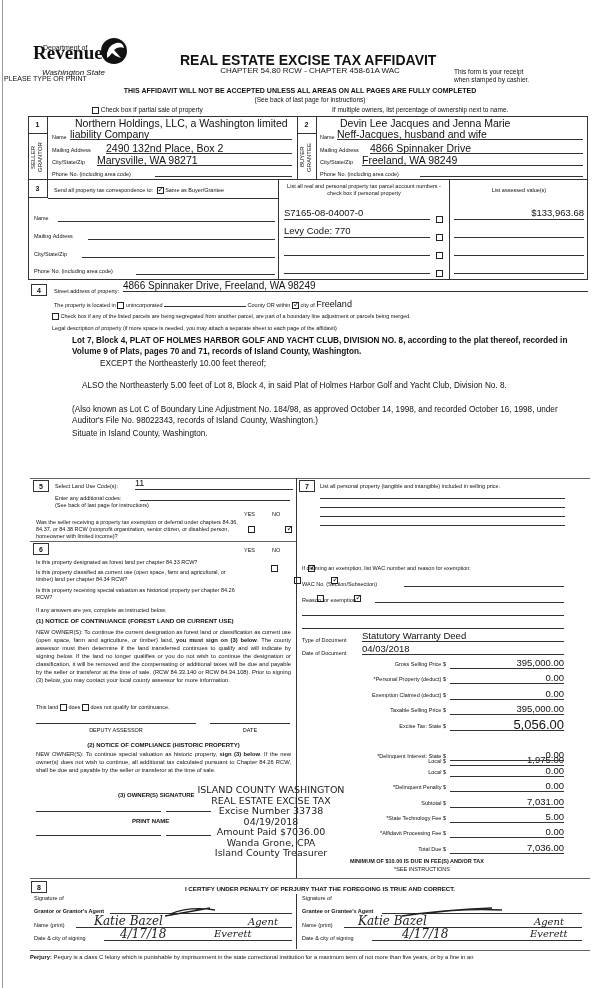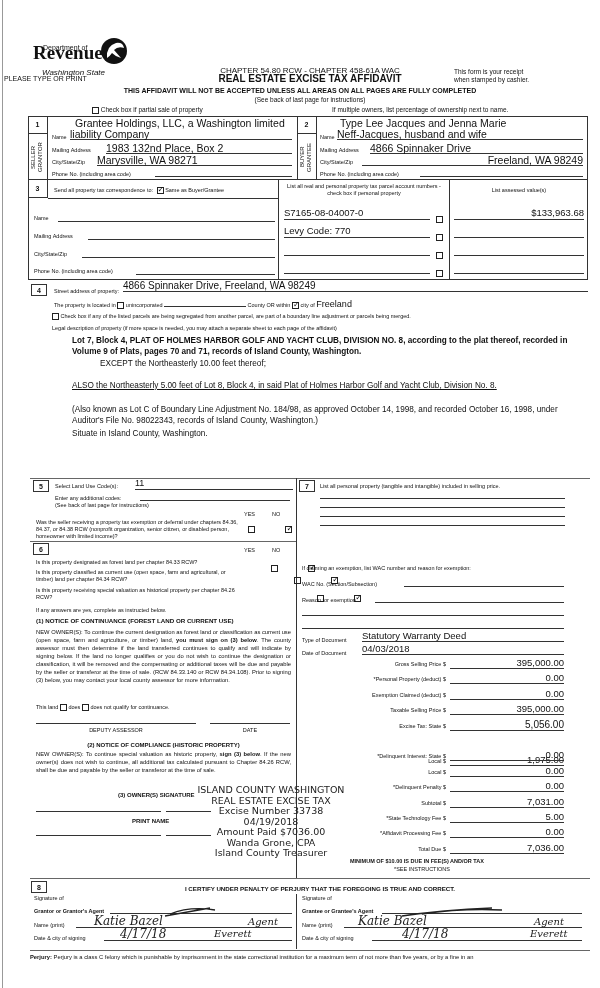--- a/index.html
+++ b/index.html
@@ -34,63 +34,63 @@
 <div class="abs" style="left:30px;top:36px;width:100px;">
   <div class="abs" style="left:13px;top:8px;font-size:7px;">Department of</div>
   <div class="abs" style="left:3px;top:6px;font-family:'Liberation Serif',serif;font-size:19px;font-weight:bold;">Revenue</div>
   <div class="abs" style="left:12px;top:32px;font-size:8px;font-style:italic;">Washington State</div>
   <svg class="abs" style="left:68px;top:0px;" width="30" height="30" viewBox="0 0 30 30">
     <circle cx="16" cy="15" r="13" fill="#111"></circle>
     <path d="M9 22 Q8 10 18 7 Q25 6 26 12 Q20 10 16 14 L23 22 Q18 21 14 17 Q12 20 9 22Z" fill="#fff"></path>
   </svg>
 </div>
 <div class="abs small" style="left:4px;top:75px;font-size:7px;">PLEASE TYPE OR PRINT</div>
-<div class="abs bold" style="left:180px;top:73px;width:260px;text-align:center;font-size:10px;">REAL ESTATE EXCISE TAX AFFIDAVIT</div>
+<div class="abs bold" style="left:180px;top:52px;width:260px;text-align:left;font-size:14px;">REAL ESTATE EXCISE TAX AFFIDAVIT</div>
 <div class="abs" style="left:170px;top:66px;width:280px;text-align:center;font-size:8px;">CHAPTER 54.80 RCW - CHAPTER 458-61A WAC</div>
 <div class="abs" style="left:454px;top:68px;font-size:6.5px;">This form is your receipt</div>
 <div class="abs" style="left:454px;top:76px;font-size:6.5px;">when stamped by cashier.</div>
 <div class="abs bold" style="left:95px;top:87px;width:410px;text-align:center;font-size:7px;">THIS AFFIDAVIT WILL NOT BE ACCEPTED UNLESS ALL AREAS ON ALL PAGES ARE FULLY COMPLETED</div>
 <div class="abs" style="left:200px;top:96px;width:220px;text-align:center;font-size:6.5px;">(See back of last page for instructions)</div>
 <div class="abs" style="left:92px;top:106px;font-size:6.5px;">
   <span class="cb"></span>
   <span>Check box if partial sale of property</span>
 </div>
 <div class="abs" style="left:332px;top:106px;font-size:6.5px;">If multiple owners, list percentage of ownership next to name.</div>
 
 
 <div class="abs box" style="left:28px;top:116px;width:560px;height:64px;"></div>
 <div class="abs" style="left:297px;top:116px;width:1px;height:64px;background:#333;"></div>
 
 
 <div class="abs" style="left:28px;top:116px;width:20px;height:18px;border-right:1px solid #333;border-bottom:1px solid #333;text-align:center;font-size:7px;font-weight:bold;line-height:18px;">1</div>
 <div class="abs" style="left:28px;top:134px;width:20px;height:46px;border-right:1px solid #333;display:flex;align-items:center;justify-content:center;">
   <div class="vlabel" style="width:16px;">SELLER GRANTOR</div>
 </div>
-<div class="abs fill" style="left:75px;top:117px;">Grantee Holdings, LLC, a Washington limited</div>
+<div class="abs fill" style="left:75px;top:117px;">Northern Holdings, LLC, a Washington limited</div>
 <div class="abs tiny" style="left:52px;top:134px;">Name</div>
 <div class="abs fill line" style="left:70px;top:128px;width:222px;height:12px;line-height:12px;">liability Company</div>
 <div class="abs tiny" style="left:52px;top:147px;">Mailing Address</div>
-<div class="abs fill line" style="left:106px;top:142px;width:186px;height:12px;line-height:12px;">1983 132nd Place, Box 2</div>
+<div class="abs fill line" style="left:106px;top:142px;width:186px;height:12px;line-height:12px;">2490 132nd Place, Box 2</div>
 <div class="abs tiny" style="left:52px;top:159px;">City/State/Zip</div>
 <div class="abs fill line" style="left:97px;top:154px;width:195px;height:12px;line-height:12px;">Marysville, WA 98271</div>
 <div class="abs tiny" style="left:52px;top:171px;">Phone No. (including area code)</div>
 <div class="abs line" style="left:155px;top:166px;width:137px;height:11px;"></div>
 
 
 <div class="abs" style="left:297px;top:116px;width:20px;height:18px;border-right:1px solid #333;border-bottom:1px solid #333;text-align:center;font-size:7px;font-weight:bold;line-height:18px;">2</div>
 <div class="abs" style="left:297px;top:134px;width:20px;height:46px;border-right:1px solid #333;display:flex;align-items:center;justify-content:center;">
   <div class="vlabel" style="width:16px;">BUYER GRANTEE</div>
 </div>
-<div class="abs fill" style="left:340px;top:117px;">Type Lee Jacques and Jenna Marie</div>
+<div class="abs fill" style="left:340px;top:117px;">Devin Lee Jacques and Jenna Marie</div>
 <div class="abs tiny" style="left:320px;top:134px;">Name</div>
 <div class="abs fill line" style="left:337px;top:128px;width:246px;height:12px;line-height:12px;">Neff-Jacques, husband and wife</div>
 <div class="abs tiny" style="left:320px;top:147px;">Mailing Address</div>
 <div class="abs fill line" style="left:370px;top:142px;width:213px;height:12px;line-height:12px;">4866 Spinnaker Drive</div>
 <div class="abs tiny" style="left:320px;top:159px;">City/State/Zip</div>
-<div class="abs fill line" style="left:362px;top:154px;width:221px;height:12px;line-height:12px;text-align:right;">Freeland, WA 98249</div>
+<div class="abs fill line" style="left:362px;top:154px;width:221px;height:12px;line-height:12px;">Freeland, WA 98249</div>
 <div class="abs tiny" style="left:320px;top:171px;">Phone No. (including area code)</div>
 <div class="abs line" style="left:420px;top:166px;width:163px;height:11px;"></div>
 
 
 <div class="abs box" style="left:28px;top:180px;width:560px;height:100px;border-top:none;"></div>
 <div class="abs" style="left:28px;top:180px;width:20px;height:18px;border-right:1px solid #333;border-bottom:1px solid #333;text-align:center;font-size:7px;font-weight:bold;line-height:18px;">3</div>
 <div class="abs" style="left:48px;top:198px;width:230px;height:1px;background:#333;"></div>
 <div class="abs" style="left:278px;top:180px;width:1px;height:100px;background:#333;"></div>
 <div class="abs" style="left:449px;top:180px;width:1px;height:100px;background:#333;"></div>
 <div class="abs tiny" style="left:54px;top:187px;">
@@ -147,21 +147,21 @@
   <span>city of</span>
   <span style="font-size:9px;">Freeland</span>
 </div>
 <div class="abs tiny" style="left:52px;top:313px;">
   <span class="cb"></span>
   <span>Check box if any of the listed parcels are being segregated from another parcel, are part of a boundary line adjustment or parcels being merged.</span>
 </div>
 <div class="abs tiny" style="left:52px;top:325px;">Legal description of property (if more space is needed, you may attach a separate sheet to each page of the affidavit)</div>
 <div class="abs legal" style="left:72px;top:335px;width:500px;font-weight:bold;">Lot 7, Block 4, PLAT OF HOLMES HARBOR GOLF AND YACHT CLUB, DIVISION NO. 8, according to the plat thereof, recorded in Volume 9 of Plats, pages 70 and 71, records of Island County, Washington.</div>
 <div class="abs legal" style="left:100px;top:358px;width:470px;">EXCEPT the Northeasterly 10.00 feet thereof;</div>
-<div class="abs legal" style="left:72px;top:380px;width:500px;text-decoration:underline;">ALSO the Northeasterly 5.00 feet of Lot 8, Block 4, in said Plat of Holmes Harbor Golf and Yacht Club, Division No. 8.</div>
+<div class="abs legal" style="left:82px;top:380px;width:500px;">ALSO the Northeasterly 5.00 feet of Lot 8, Block 4, in said Plat of Holmes Harbor Golf and Yacht Club, Division No. 8.</div>
 <div class="abs legal" style="left:72px;top:404px;width:500px;">(Also known as Lot C of Boundary Line Adjustment No. 184/98, as approved October 14, 1998, and recorded October 16, 1998, under Auditor's File No. 98022343, records of Island County, Washington.)</div>
 <div class="abs legal" style="left:72px;top:428px;width:500px;">Situate in Island County, Washington.</div>
 
 
 <div class="abs" style="left:30px;top:478px;width:560px;height:1px;background:#666;"></div>
 <div class="abs" style="left:296px;top:478px;width:1px;height:400px;background:#333;"></div>
 
 <div class="abs num" style="left:33px;top:480px;">5</div>
 <div class="abs tiny" style="left:55px;top:483px;">Select Land Use Code(s):</div>
 <div class="abs line" style="left:135px;top:478px;width:158px;height:12px;font-size:9px;">11</div>
@@ -252,21 +252,21 @@
     <div class="abs" style="left: 0px; top: 30.8px; width: 266px; height: 15.4px;">
       <div class="abs tiny right" style="left: 0px; top: 5px; width: 146px;">Exemption Claimed (deduct) $</div>
       <div class="abs line right" style="left: 150px; top: 0px; width: 114px; height: 13px; line-height: 13px; font-size: 9.5px;">0.00</div>
     </div>
     <div class="abs" style="left: 0px; top: 46.2px; width: 266px; height: 15.4px;">
       <div class="abs tiny right" style="left: 0px; top: 5px; width: 146px;">Taxable Selling Price $</div>
       <div class="abs line right" style="left: 150px; top: 0px; width: 114px; height: 13px; line-height: 13px; font-size: 9.5px;">395,000.00</div>
     </div>
     <div class="abs" style="left: 0px; top: 61.6px; width: 266px; height: 15.4px;">
       <div class="abs tiny right" style="left: 0px; top: 5px; width: 146px;">Excise Tax:  State $</div>
-      <div class="abs line right" style="left: 150px; top: 0px; width: 114px; height: 13px; line-height: 13px; font-size: 10px;">5,056.00</div>
+      <div class="abs line right" style="left: 150px; top: 0px; width: 114px; height: 13px; line-height: 13px; font-size: 13px;">5,056.00</div>
     </div>
     <div class="abs" style="left: 0px; top: 77px; width: 266px; height: 15.4px; margin-top: 20px;">
       <div class="abs tiny right" style="left: 0px; top: 5px; width: 146px;">Local $</div>
       <div class="abs line right" style="left: 150px; top: 0px; width: 114px; height: 13px; line-height: 13px; font-size: 9.5px;">1,975.00</div>
     </div>
     <div class="abs" style="left: 0px; top: 92.4px; width: 266px; height: 15.4px;">
       <div class="abs tiny right" style="left: 0px; top: 5px; width: 146px;">*Delinquent Interest:  State $</div>
       <div class="abs line right" style="left: 150px; top: 0px; width: 114px; height: 13px; line-height: 13px; font-size: 9.5px;">0.00</div>
     </div>
     <div class="abs" style="left: 0px; top: 107.8px; width: 266px; height: 15.4px;">

